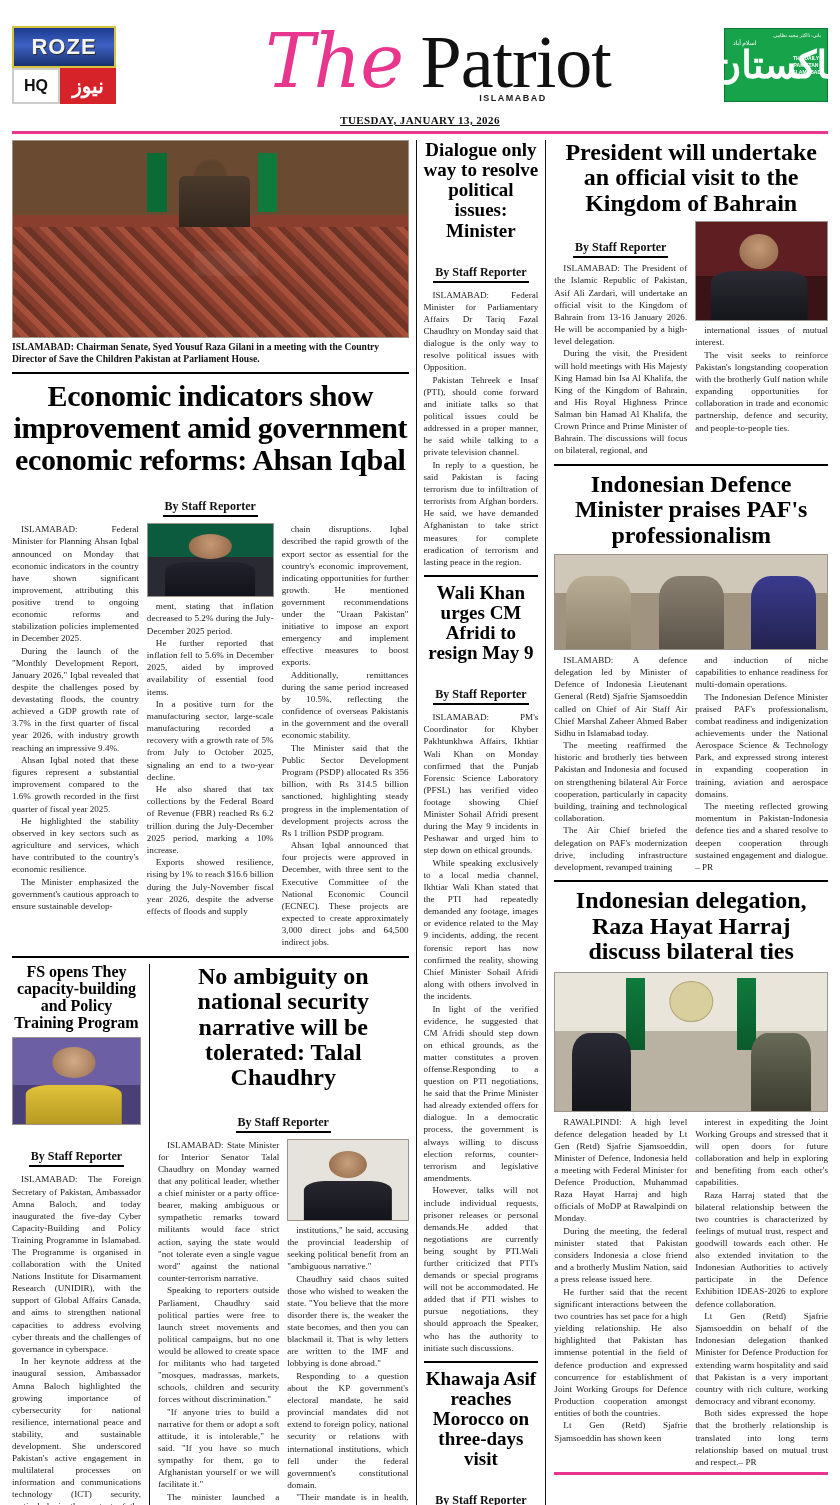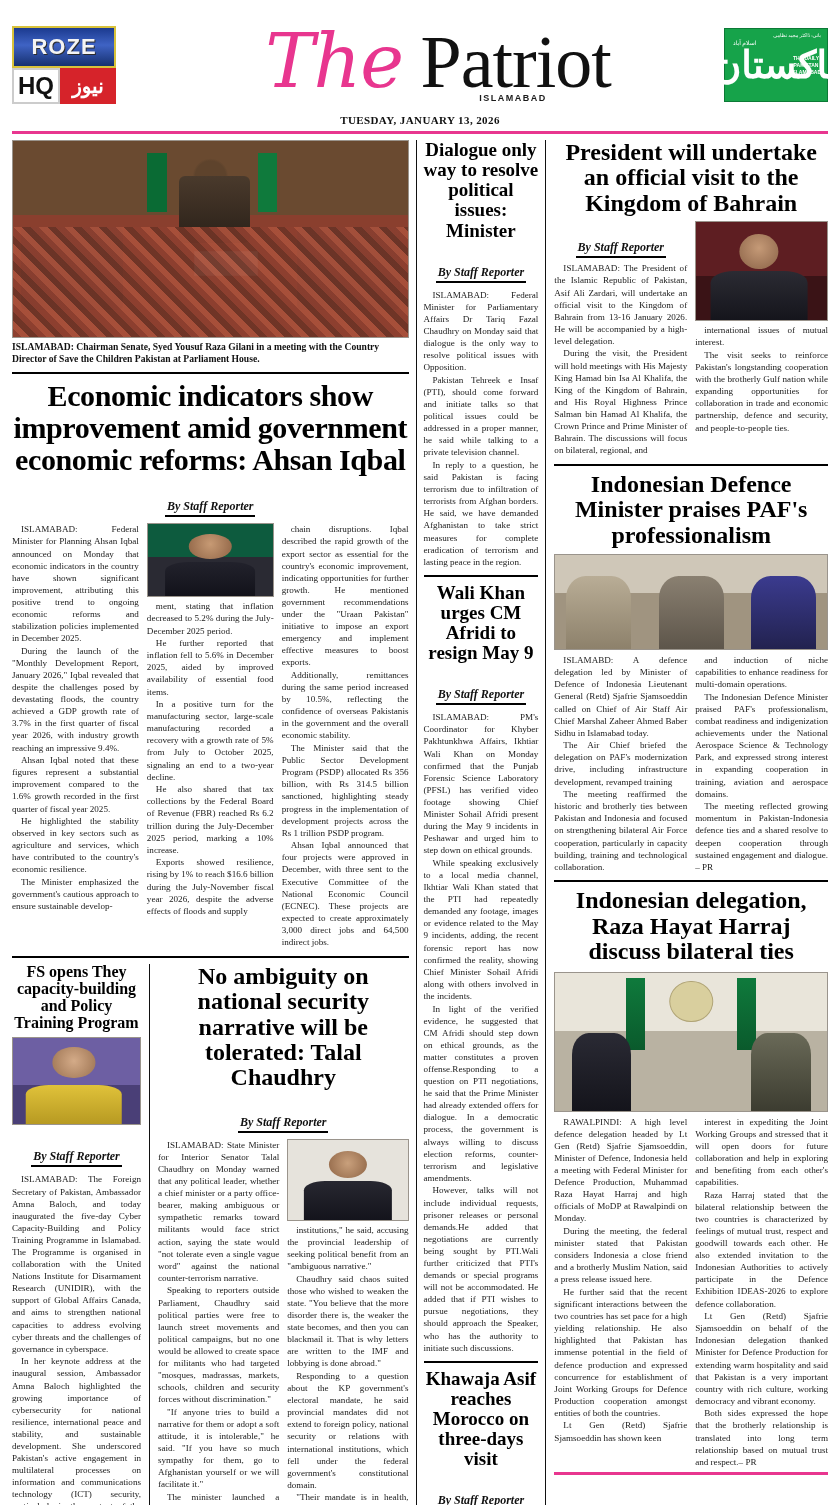--- a/index.html
+++ b/index.html
@@ -25,21 +25,21 @@
   }
   .roze-top span {
     font-family: "Liberation Sans", sans-serif;
     font-weight: 800; font-size: 22px; letter-spacing: 1px;
     color:#f4f4f4; text-shadow: 1px 1px 0 #2b2b2b;
   }
   .roze-bot { flex: 1 1 46%; display:flex; }
   .roze-hq {
     flex: 0 0 46%; background:#fff; border:2px solid #ccc;
     display:flex; align-items:center; justify-content:center;
-    font-family:"Liberation Sans", sans-serif; font-weight:800; font-size:24px; color:#111;
+    font-family:"Liberation Sans", sans-serif; font-weight:800; font-size:16px; color:#111;
   }
   .roze-urdu {
     flex: 1 1 54%; background:#d6232a; border:2px solid #d6232a;
     display:flex; align-items:center; justify-content:center;
     color:#fff; font-size: 20px; font-weight:700; direction: rtl;
   }
   .title-wrap { flex:1; text-align:center; position:relative;margin-left:36px; }
   .paper-title {
     font-family: "Liberation Serif", serif;
     font-size: 74px; line-height: 0.92; font-weight: 400;
@@ -58,42 +58,42 @@
   .pak-urdu { color:#fff; font-size: 38px; font-weight:700; direction: rtl; line-height:1; }
   .pak-en {
     position:absolute; right: 6px; top: 26px; text-align:center;
     font-family:"Liberation Sans", sans-serif; color:#fff; font-size:5px; font-weight:800; line-height:1.35;
   }
   .pak-tiny { position:absolute; top:3px; right:6px; color:#fff; font-size:5px; direction:rtl;}
   .pak-tiny2 { position:absolute; top:10px; left:8px; color:#fff; font-size:6px; direction:rtl;}
 
   .dateline {
     text-align:center; font-family:"Liberation Serif", serif; font-weight:700;
-    font-size: 11px; letter-spacing: .4px; padding: 6px 0 5px;
+    font-size: 11px; letter-spacing: .4px; padding: 6px 0 5px; text-decoration: underline;
   }
   .rule-pink { height: 3px; background:#e8368f; margin-bottom: 6px; }
   .rule-pink-bottom { height:3px; background:#e8368f; margin-top:4px; }
 
   
   .grid { display:flex; gap: 0; }
   .col-left { width: 404px; padding-right: 7px; }
   .col-mid  { width: 131px; padding: 0 7px; border-left:1px solid #111; border-right:1px solid #111;}
   .col-right{ width: 282px; padding-left: 8px; }
 
   
   .hl {
     font-family:"Liberation Serif", serif; font-weight: 700;
     text-align:center; line-height: 1.06; color:#000;
   }
   .hl-xl { font-size: 30px; letter-spacing:-.4px; }
   .hl-lg { font-size: 24px; }
   .hl-md { font-size: 19px; }
   .hl-sm { font-size: 16px; }
   .byline {
-    text-align:center; font-style:italic; font-weight:700; font-size:12px;
+    text-align:center; font-weight:700; font-size:12px;
     border-bottom: 2px solid #000; display:inline-block; padding:0 2px 1px;
     font-family:"Liberation Serif", serif;
     margin-top:19px;
   }
   .byline-wrap { text-align:center; margin: 5px 0 6px; }
   .body { font-size: 9.1px; line-height: 1.33; text-align: justify; color:#1a1a1a; }
   .body p { margin: 0 0 0.5px; text-indent: 9px; }
   .hrule { border:0; border-top: 2.5px solid #000; margin: 7px 0 6px; }
 
   .caption {
@@ -399,22 +399,22 @@
       <div class="photo ph-meeting1" style="height:96px;margin:6px 0 4px;">
         <div class="m-p1"></div>
         <div class="m-p2"></div>
         <div class="m-p3"></div>
       </div>
 
       <div class="subcols">
         <div class="subcol">
           <div class="body">
             <p>ISLAMABD: A defence delegation led by Minister of Defence of Indonesia Lieutenant General (Retd) Sjafrie Sjamsoeddin called on Chief of Air Staff Air Chief Marshal Zaheer Ahmed Baber Sidhu in Islamabad today.</p>
+            <p>The meeting reaffirmed the historic and brotherly ties between Pakistan and Indonesia and focused on strengthening bilateral Air Force cooperation, particularly in capacity building, training and technological collaboration.</p>
             <p>The Air Chief briefed the delegation on PAF's modernization drive, including infrastructure development, revamped training</p>
-            <p>The meeting reaffirmed the historic and brotherly ties between Pakistan and Indonesia and focused on strengthening bilateral Air Force cooperation, particularly in capacity building, training and technological collaboration.</p>
           </div>
         </div>
         <div class="subcol">
           <div class="body">
             <p>and induction of niche capabilities to enhance readiness for multi-domain operations.</p>
             <p>The Indonesian Defence Minister praised PAF's professionalism, combat readiness and indigenization achievements under the National Aerospace Science &amp; Technology Park, and expressed strong interest in expanding cooperation in training, aviation and aerospace domains.</p>
             <p>The meeting reflected growing momentum in Pakistan-Indonesia defence ties and a shared resolve to deepen cooperation through sustained engagement and dialogue. – PR</p>
           </div>
         </div>
       </div>

